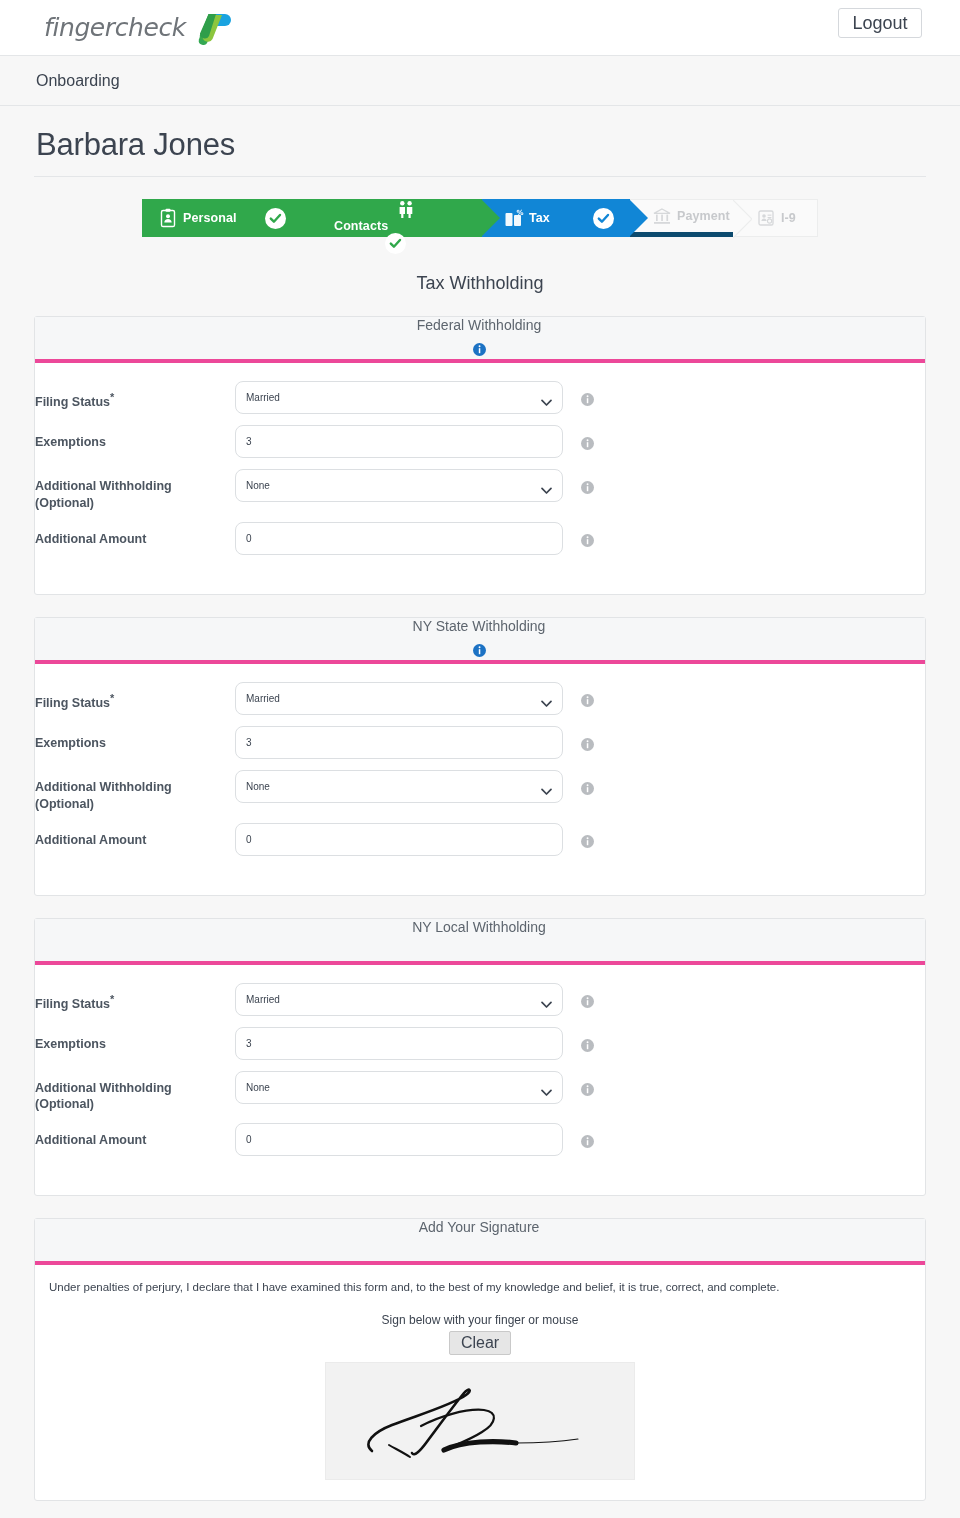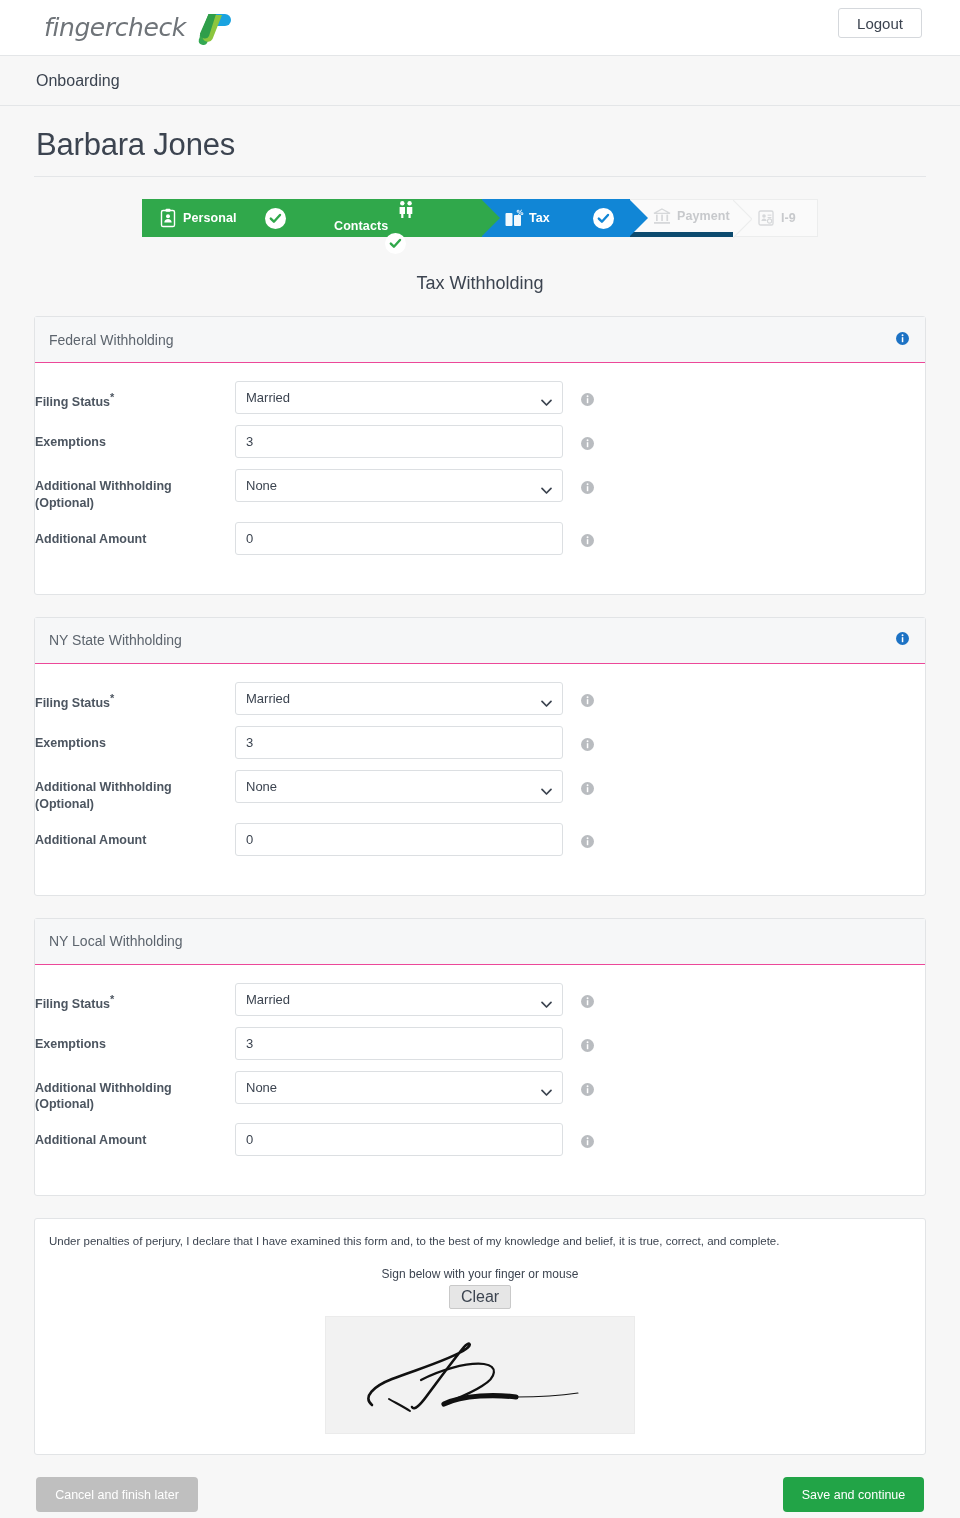--- a/index.html
+++ b/index.html
@@ -36,21 +36,21 @@
   .logo-mark { width: 40px; height: 40px; display:block; }
   .logout-btn {
     position: absolute;
     right: 38px;
     top: 8px;
     width: 84px;
     height: 30px;
     background: #fff;
     border: 1px solid #d5d8dc;
     border-radius: 3px;
-    font-size: 15px;
+    font-size: 18px;
     color: #3c4450;
     cursor: pointer;
     font-family: "Liberation Sans", sans-serif;
     line-height: 1;
   }
 
   
   .breadcrumb-bar {
     height: 50px;
     background: #f7f7f7;
@@ -139,27 +139,28 @@
 
   
   .card {
     background:#ffffff;
     border: 1px solid #e2e4e6;
     border-radius: 3px;
     margin: 0 34px 22px 34px;
   }
   .card-header {
     background:#f6f7f8;
-    border-bottom: 1px solid #ec4899;
+    border-bottom: 4px solid #ec4899;
     height: 46px;
     display:flex;
     align-items:center;
     padding: 0 16px 0 14px;
     font-size: 14px;
     color: #5d656e;
+    flex-direction: column;
   }
   .card-header .hdr-title { flex: 1; }
   .card-body { padding: 18px 0 28px 0; }
 
   
   .form-row {
     display:flex;
     align-items: flex-start;
     margin-bottom: 10px;
     min-height: 34px;
@@ -174,23 +175,23 @@
     color: #4c5560;
     line-height: 1.35;
     flex:none;
   }
   .req { color:#4c5560; font-size:11px; vertical-align: super; }
   .field-wrap { width: 328px; flex:none; position:relative; }
   .field {
     width: 328px;
     height: 33px;
     border: 1px solid #dcdfe2;
-    border-radius: 3px;
+    border-radius: 8px;
     background:#fff;
-    font-size: 13px;
+    font-size: 10px;
     color: #3c4450;
     padding: 0 10px;
     display:flex;
     align-items:center;
     font-family: "Liberation Sans", sans-serif;
   }
   .field.select { padding-right: 26px; }
   .chev {
     position:absolute;
     right: 11px;
@@ -643,20 +644,23 @@
             <rect x="5.8" y="5.2" width="1.5" height="5" fill="#fff"></rect>
             <circle cx="6.55" cy="3.2" r="0.95" fill="#fff"></circle>
           </svg>
       </span>
     </div>
 
   </div>
 </div>
 
 <div class="card">
+  <div class="card-header">
+    <span class="hdr-title">Add Your Signature</span>
+  </div>
   <div>
     <div class="perjury">Under penalties of perjury, I declare that I have examined this form and, to the best of my knowledge and belief, it is true, correct, and complete.</div>
     <div class="sig-area">
       <div class="sig-hint">Sign below with your finger or mouse</div>
       <button class="clear-btn">Clear</button>
       <div class="sig-pad">
         <svg width="310" height="118" viewBox="0 0 310 118">
           <g fill="none" stroke="#111111" stroke-linecap="round" stroke-linejoin="round">
             <path d="M46 88 C 36 80, 48 69, 66 62 C 92 52, 126 42, 140 32 C 147 27, 143 24, 138 30 C 128 42, 112 64, 100 80 C 94 88, 88 94, 86 90" stroke-width="2.6"></path>
             <path d="M95 63 C 112 54, 140 45, 158 47 C 172 49, 171 60, 156 69 C 142 78, 126 83, 118 87" stroke-width="2.2"></path>

